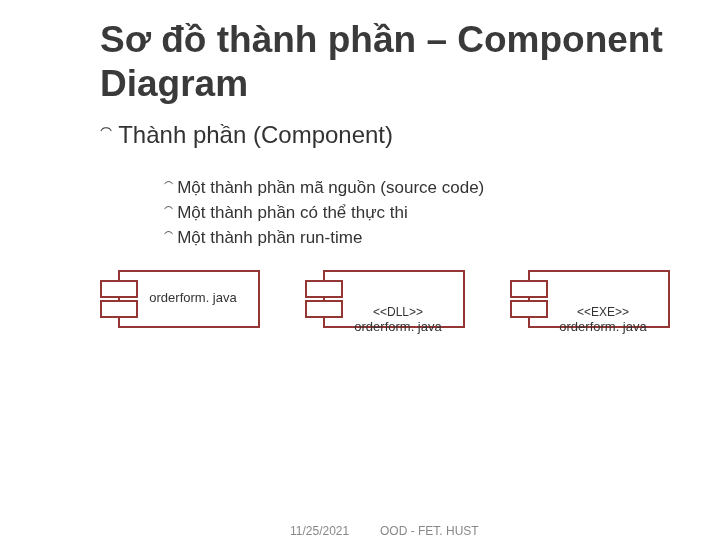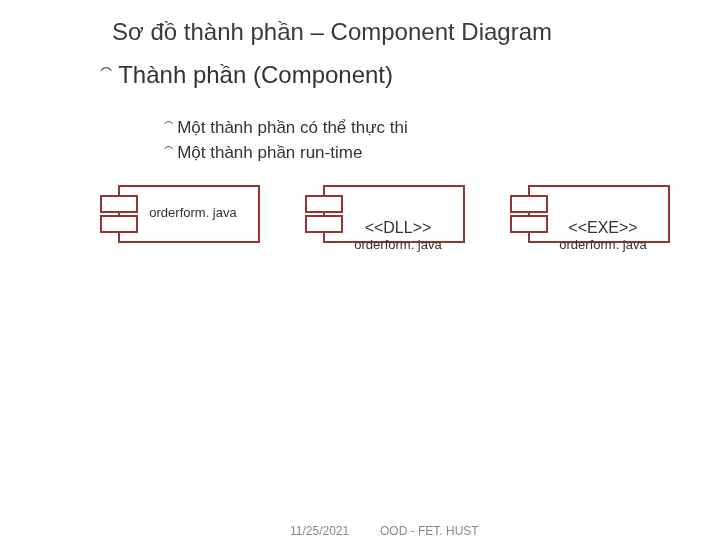--- a/index.html
+++ b/index.html
@@ -13,25 +13,25 @@
     position: relative;
     box-sizing: border-box;
   }
   .slide {
     padding: 18px 40px 0 100px;
     box-sizing: border-box;
     height: 100%;
     position: relative;
   }
   .title {
-    font-size: 24px;
+    font-size: 37px;
     line-height: 1.2;
     color: #3a3a3a;
-    margin: 0 0 14px 12px;
-    font-weight: normal;
+    margin: 0 0 14px 0;
+    font-weight: bold;
   }
   .level1 {
     font-size: 24px;
     margin: 4px 0 28px 0;
   }
   .l1-bullet {
     font-family: "Segoe Script", "Comic Sans MS", cursive;
     font-size: 20px;
     margin-right: 6px;
   }
@@ -88,21 +88,21 @@
     left: 0;
     width: 34px;
     height: 14px;
     border: 2px solid #943634;
     background: #fff;
     z-index: 2;
   }
   .prong.top { top: 10px; }
   .prong.bottom { bottom: 10px; }
   .stereo {
-    font-size: 16px;
+    font-size: 12px;
     margin-top: 44px;
   }
   .footer {
     position: absolute;
     bottom: 16px;
     left: 0;
     right: 0;
     display: flex;
     font-size: 12px;
     color: #888;
@@ -116,20 +116,23 @@
 
 <div class="slide">
 
   <h1 class="title">Sơ đồ thành phần – Component Diagram</h1>
 
   <div class="level1">
     <span class="l1-bullet">⁀</span><span>Thành phần (Component)</span>
   </div>
 
 
+  <div class="level3">
+    <span class="l3-bullet">⁀</span><span>Một thành phần mã nguồn (source code)</span>
+  </div>
   <div class="level3">
     <span class="l3-bullet">⁀</span><span>Một thành phần có thể thực thi</span>
   </div>
   <div class="level3">
     <span class="l3-bullet">⁀</span><span>Một thành phần run-time</span>
   </div>
 
   <div class="components-row">
 
     <div class="uml-component">

